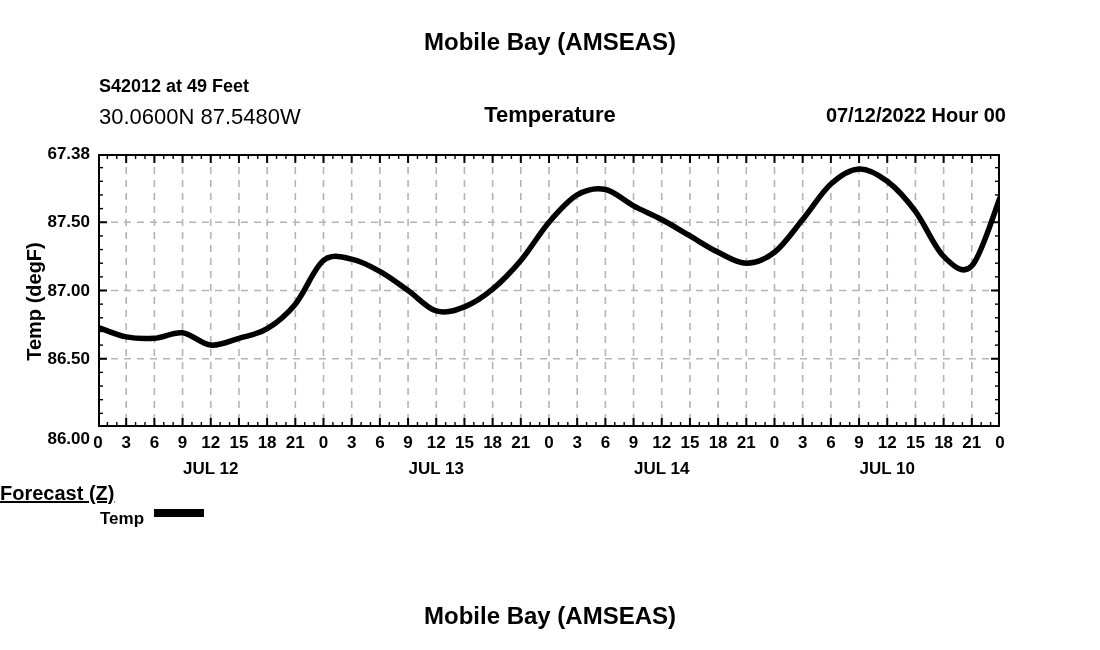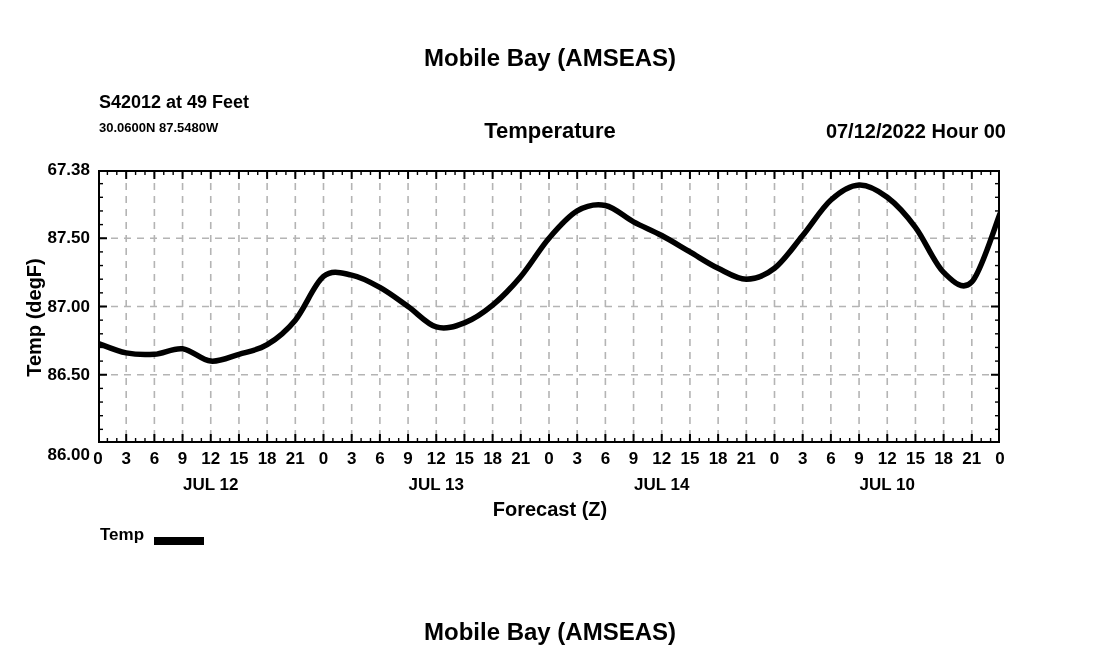--- a/index.html
+++ b/index.html
@@ -11,21 +11,21 @@
     width: 1100px;
     height: 650px;
     font-family: "Liberation Sans", sans-serif;
     color: #000000;
     position: relative;
     overflow: hidden;
   }
 
   .figure {
     position: absolute;
-    left: 0; top: 16px;
+    left: 0; top: 0;
     width: 1100px;
     height: 534px;
   }
 
   
   .main-title {
     position: absolute;
     left: 0;
     top: 28px;
     width: 1100px;
@@ -49,22 +49,22 @@
     left: 99px;
     top: 76px;
     font-size: 18px;
     font-weight: bold;
     white-space: nowrap;
   }
   .station-line2 {
     position: absolute;
     left: 99px;
     top: 104px;
-    font-size: 13px;
-    font-weight: bold;
+    font-size: 22px;
+    font-weight: normal;
     white-space: nowrap;
   }
   .subtitle-center {
     position: absolute;
     left: 0;
     top: 102px;
     width: 1100px;
     text-align: center;
     font-size: 22px;
     font-weight: bold;
@@ -134,32 +134,32 @@
     font-weight: bold;
     text-align: center;
     transform: translateX(-50%);
     white-space: nowrap;
   }
   .xlabel {
     position: absolute;
     left: 0;
     top: 482px;
     width: 1100px;
-    text-align: center;
     font-size: 20px;
     font-weight: bold;
+    text-decoration: underline;
   }
 
   
   .legend {
     position: absolute;
     left: 100px;
     top: 509px;
     display: flex;
-    align-items: flex-end;
+    align-items: flex-start;
     gap: 10px;
   }
   .legend-label {
     font-size: 17px;
     font-weight: bold;
   }
   .legend-swatch {
     width: 50px;
     height: 8px;
     background: #000000;

